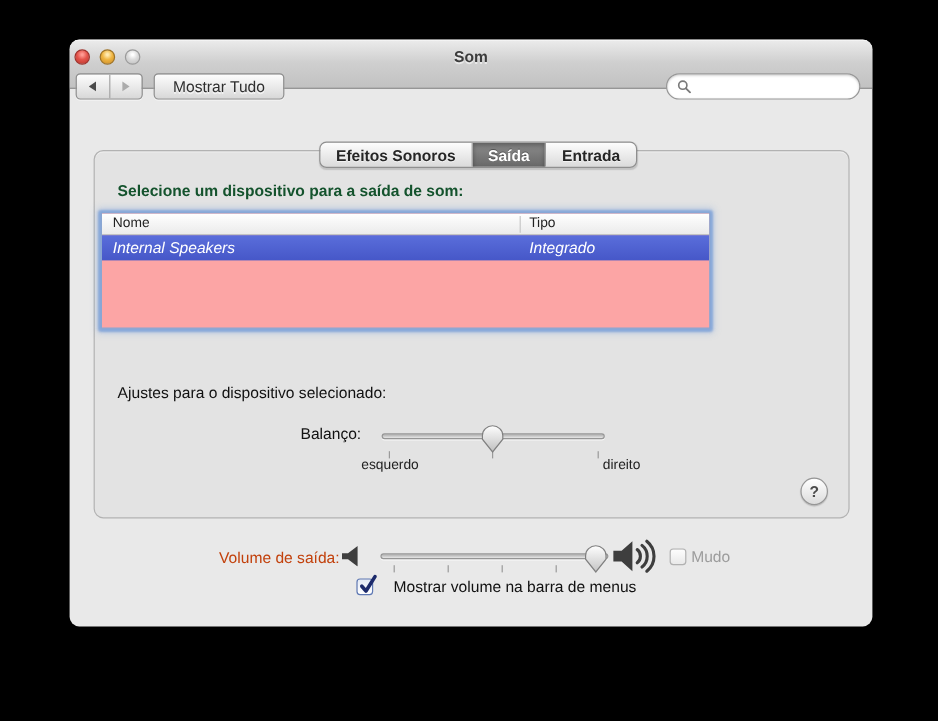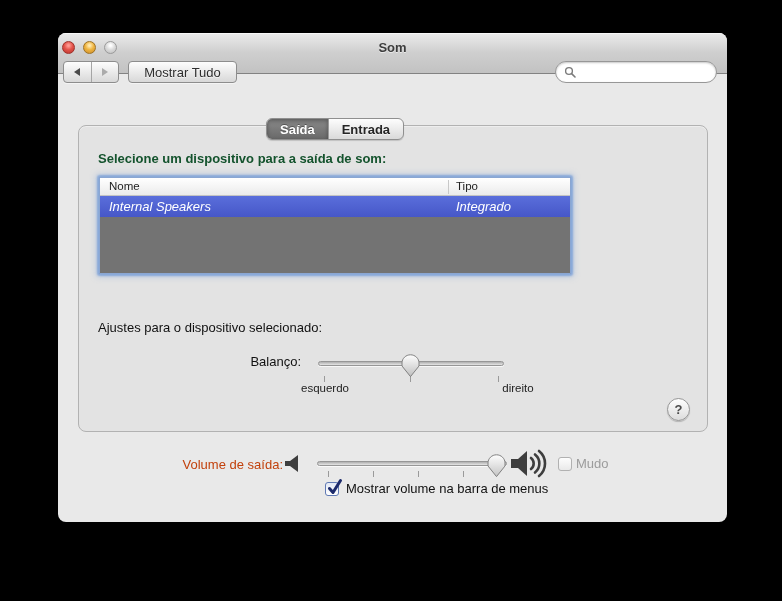--- a/index.html
+++ b/index.html
@@ -72,22 +72,22 @@
 
   
   .groupbox {
     position:absolute; left:20px; top:92px; width:630px; height:307px;
     background:#e3e3e3; border:1px solid #b2b2b2; border-radius:8px;
     box-shadow:inset 0 1px 0 rgba(255,255,255,.4);
   }
   .prompt { position:absolute; left:19px; top:25px; font-size:13px; font-weight:bold; color:#14532d; }
 
   .table {
-    position:absolute; left:20px; top:51px; width:472px; height:97px;
-    background:#737373; border:1px solid #8aa6d2; border-radius:1px;
+    position:absolute; left:5px; top:51px; width:508px; height:97px;
+    background:#fca5a5; border:1px solid #8aa6d2; border-radius:1px;
     box-shadow:0 0 2px 2px rgba(115,155,215,.75), 0 0 6px 3px rgba(115,155,215,.35);
     overflow:hidden;
   }
   .thead {
     position:relative; height:18px; background:linear-gradient(#ffffff,#ebebeb);
     border-bottom:1px solid #c3c3c3; font-size:11.5px; color:#222;
   }
   .thead .col0 { position:absolute; left:9px; top:2px; }
   .thead .col1 { position:absolute; left:356px; top:2px;text-align:right; }
   .thead .divider { position:absolute; left:348px; top:2px; width:1px; height:14px; background:#c8c8c8; }
@@ -117,21 +117,21 @@
   }
 
   
   .vol-label { position:absolute; left:75px; top:424px; width:150px; text-align:right; font-size:13px; color:#c2410c; }
   .mute-wrap { position:absolute; left:500px; top:423px; display:flex; align-items:center; gap:4px; }
   .cbox {
     width:14px; height:14px; border:1px solid #b1b1b1; border-radius:3px;
     background:linear-gradient(#fdfdfd,#e9e9e9); display:inline-block;
   }
   .mute-text { font-size:13px; color:#9c9c9c; }
-  .menubar-wrap { position:absolute; left:239px; top:449px; display:flex; align-items:flex-start; gap:7px;margin-left:28px; }
+  .menubar-wrap { position:absolute; left:239px; top:449px; display:flex; align-items:flex-start; gap:17px; }
   .cbox.checked { border-color:#5f79b4; background:linear-gradient(#e3e9f5,#ffffff); position:relative; overflow:visible; }
   .cbox.checked svg { position:absolute; left:1px; top:-5px; overflow:visible; }
   .menubar-text { font-size:13px; color:#111; margin-top:-1px; }
 </style>
 </head>
 <body>
 
 <div class="stage">
   <div class="window">
 
@@ -160,20 +160,21 @@
       <div class="search">
         <svg width="12" height="12" viewBox="0 0 12 12">
           <circle cx="5" cy="5" r="3.4" fill="none" stroke="#7b7b7b" stroke-width="1.4"></circle>
           <line x1="7.6" y1="7.6" x2="11" y2="11" stroke="#7b7b7b" stroke-width="1.6" stroke-linecap="round"></line>
         </svg>
         <input type="text" placeholder="" style="">
       </div>
     </div>
 
     <div class="tabs">
+      <button class="tab">Efeitos Sonoros</button>
       <button class="tab selected">Saída</button>
       <button class="tab">Entrada</button>
     </div>
 
     <div class="groupbox">
       <div class="prompt">Selecione um dispositivo para a saída de som:</div>
 
       <div class="table">
         <div class="thead">
           <span class="col0">Nome</span>

